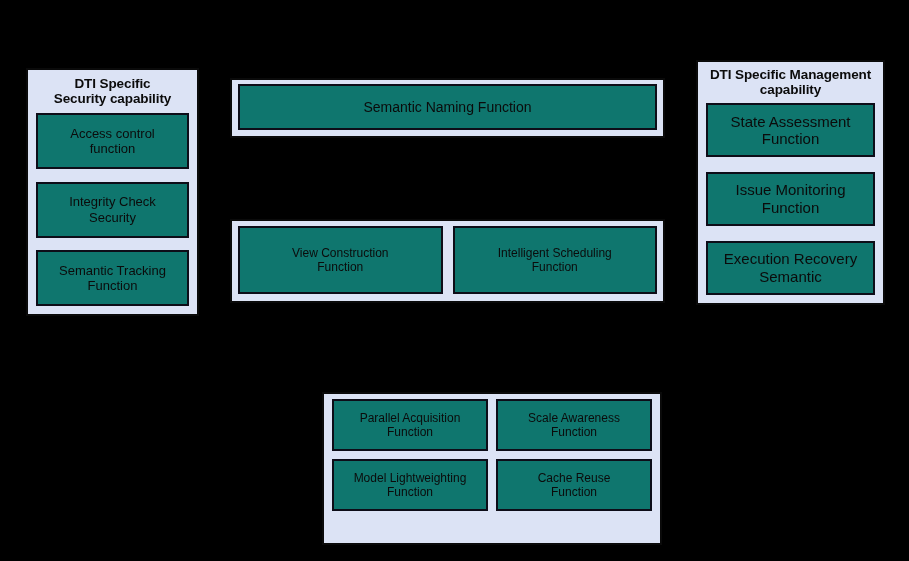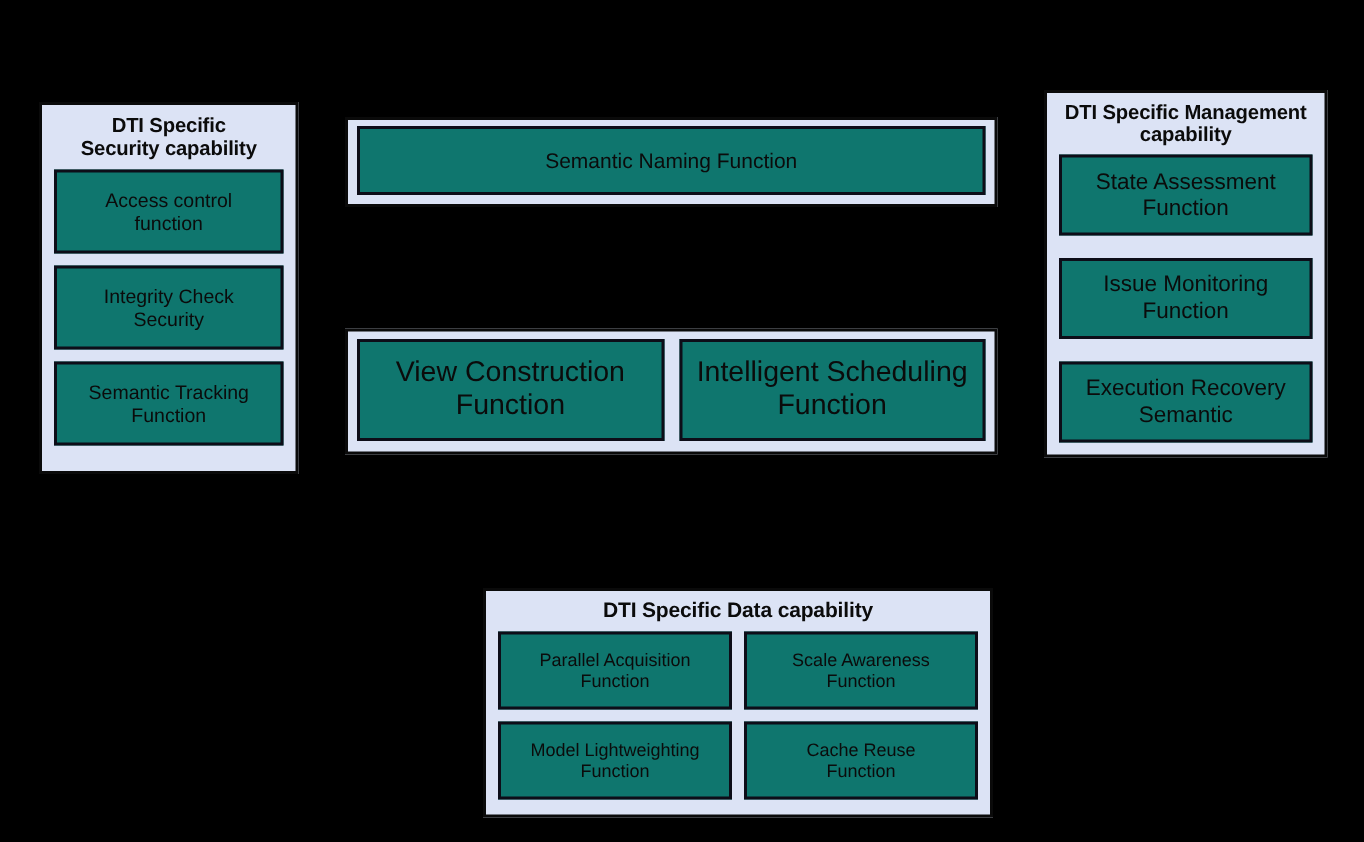--- a/index.html
+++ b/index.html
@@ -56,21 +56,21 @@
 
   
   #panel-security {
     left: 26px;
     top: 68px;
     width: 173px;
     height: 248px;
     padding: 6px 8px 8px 8px;
   }
   #panel-security .panel-title { font-size: 13.5px; margin-bottom: 7px; }
-  #panel-security .fn-grid { flex-direction: row; gap: 8px; flex: 1; }
+  #panel-security .fn-grid { flex-direction: column; gap: 8px; flex: 1; }
   #panel-security .fn-box { width: 100%; height: 56px; font-size: 13px; }
 
   
   #panel-naming {
     left: 230px;
     top: 78px;
     width: 435px;
     height: 60px;
     padding: 4px 6px 6px 6px;
   }
@@ -81,21 +81,21 @@
   
   #panel-control {
     left: 230px;
     top: 219px;
     width: 435px;
     height: 84px;
     padding: 5px 6px 7px 6px;
   }
   #panel-control .panel-title { font-size: 16px; margin-bottom: 6px; }
   #panel-control .fn-grid { gap: 10px; flex: 1; flex-wrap: nowrap; }
-  #panel-control .fn-box { flex: 1; font-size: 19px; }
+  #panel-control .fn-box { flex: 1; font-size: 12px; }
 
   
   #panel-management {
     left: 696px;
     top: 60px;
     width: 189px;
     height: 245px;
     padding: 5px 8px 8px 8px;
   }
   #panel-management .panel-title { font-size: 13.5px; margin-bottom: 6px; }
@@ -156,21 +156,20 @@
     <div class="fn-box">State Assessment
 Function</div>
     <div class="fn-box">Issue Monitoring
 Function</div>
     <div class="fn-box">Execution Recovery
 Semantic</div>
   </div>
 </div>
 
 <div class="panel" id="panel-data">
-  <div class="panel-title" style="white-space: pre-line;">DTI Specific Data capability</div>
   <div class="fn-grid">
     <div class="fn-box">Parallel Acquisition
 Function</div>
     <div class="fn-box">Scale Awareness
 Function</div>
     <div class="fn-box">Model Lightweighting
 Function</div>
     <div class="fn-box">Cache Reuse
 Function</div>
   </div>

